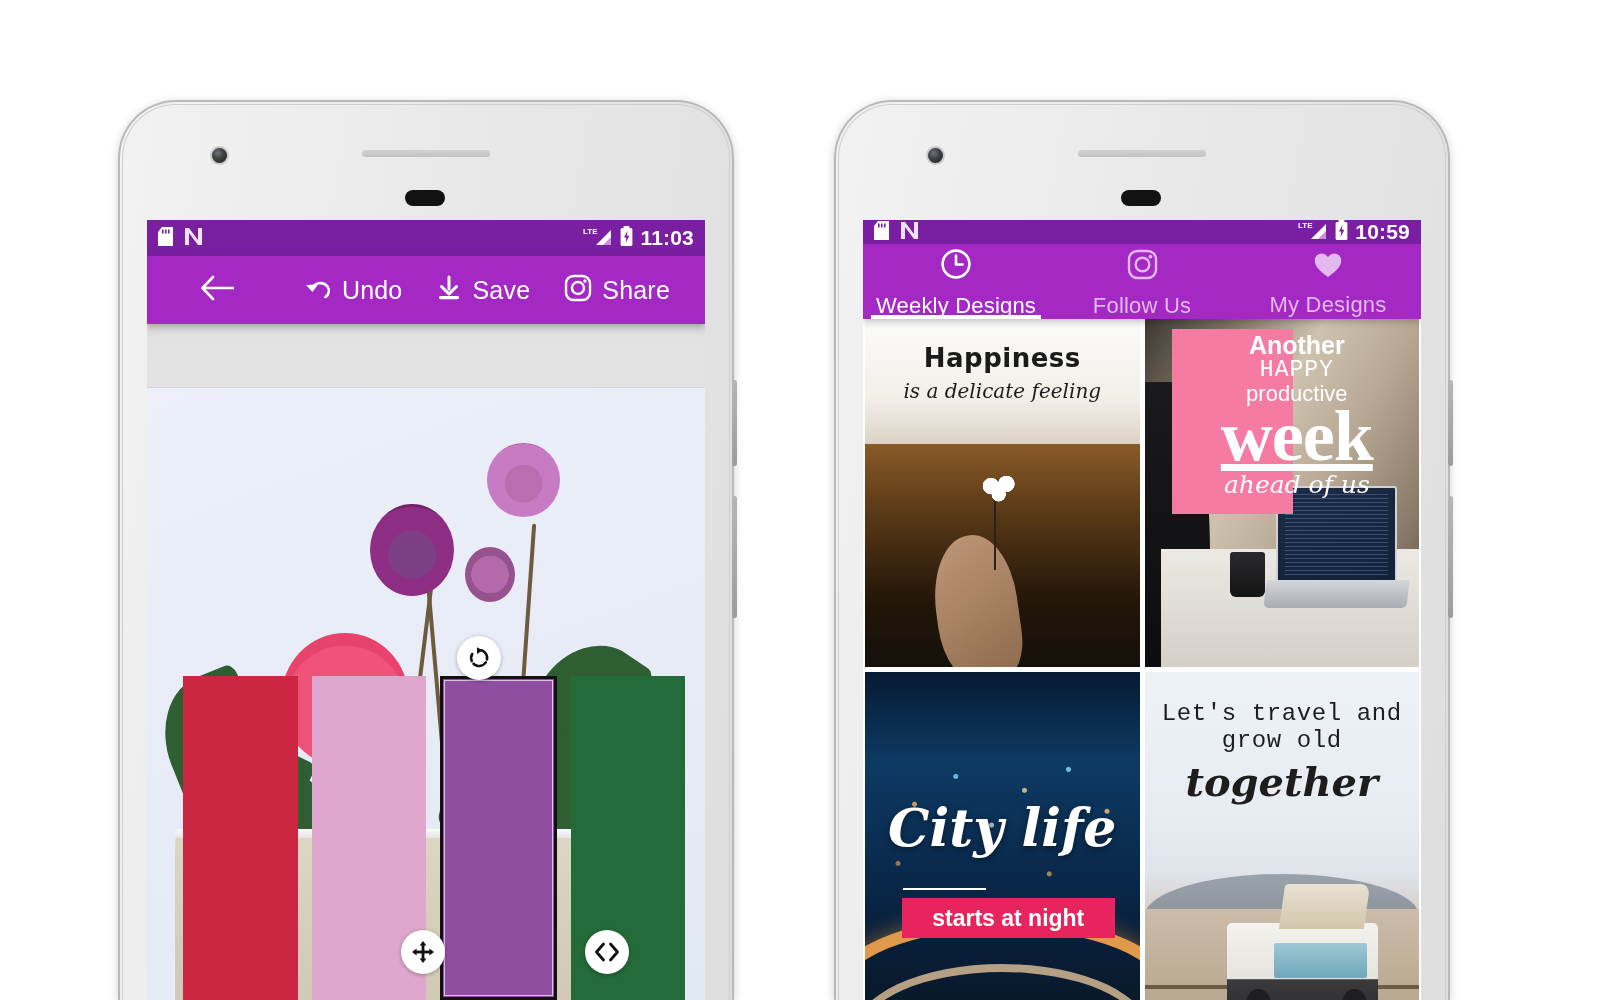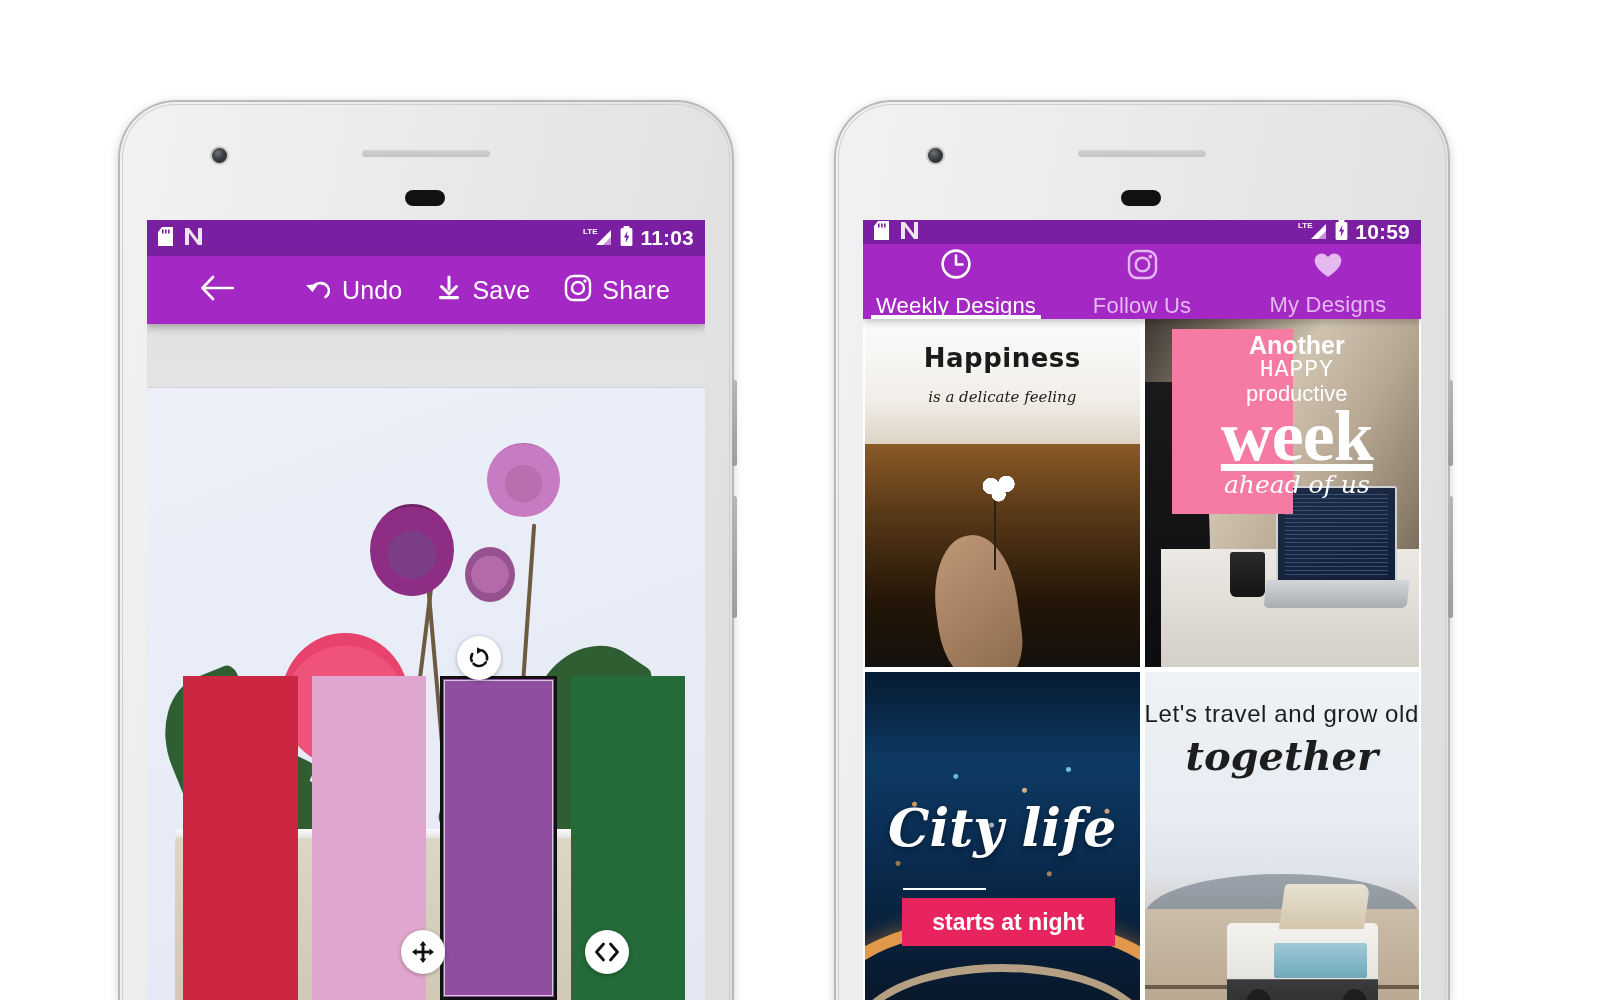--- a/index.html
+++ b/index.html
@@ -130,21 +130,21 @@
   .c1-hand { position:absolute; left:26%; bottom:-4%; width:30%; height:42%;
     background: linear-gradient(150deg,#c09878,#8c6a4c); border-radius: 50% 46% 30% 40%; transform: rotate(-8deg); }
   .c1-stalk { position:absolute; left:47%; bottom:28%; width:2px; height:26%; background:#2a2118; }
   .c1-flower { position:absolute; left:41%; top:44%; width:16%; height:10%;
     background: radial-gradient(circle at 30% 40%, #fff 0 22%, transparent 23%),
                 radial-gradient(circle at 66% 34%, #fff 0 22%, transparent 23%),
                 radial-gradient(circle at 48% 64%, #fff 0 22%, transparent 23%);
   }
   .c1-txt { position:absolute; left:0; right:0; top:7%; text-align:center; color:#1b1b1b; }
   .c1-h { font-family:"DejaVu Sans", sans-serif; font-size:26px; font-weight:600; letter-spacing:.5px; }
-  .c1-s { font-family:"DejaVu Serif", serif; font-style:italic; font-size:15px; margin-top:15px;text-align:center; }
+  .c1-s { font-family:"DejaVu Serif", serif; font-style:italic; font-size:20px; margin-top:6px;text-align:center; }
 
   
   .c2-bg { position:absolute; inset:0;
     background: linear-gradient(120deg,#3c3833 0%,#7b6f60 18%,#cfc3b0 38%,#b7a893 58%,#8a7c6a 80%,#4e463c 100%); }
   .c2-dark { position:absolute; left:0; top:18%; width:24%; bottom:0;
     background: linear-gradient(180deg,#1a1a1c,#0d0d0f); border-radius: 0 60% 0 0; }
   .c2-desk { position:absolute; left:6%; right:0; bottom:0; height:34%;
     background: linear-gradient(180deg,#ece9e4,#d4d0c8); }
   .c2-laptop-s { position:absolute; left:48%; bottom:24%; width:44%; height:28%;
     background: linear-gradient(160deg,#1e2b45,#13203a); border: 2px solid #cfd3d8; border-radius:3px; }
@@ -178,41 +178,41 @@
   }
   .c3-road { position:absolute; left:-14%; right:-14%; bottom:-16%; height:46%;
     border: 13px solid #ffa94d; border-radius: 50%; opacity:.88;
     box-shadow: 0 0 22px #ff9b3a88; }
   .c3-road2 { position:absolute; left:-4%; right:-4%; bottom:-24%; height:40%;
     border: 8px solid #ffd9a8; border-radius: 50%; opacity:.7; }
   .c3-title { position:absolute; left:0; right:0; top:36%; text-align:center; color:#fff;
     font-family:"DejaVu Serif", serif; font-style:italic; font-size:52px; font-weight:700;
     text-shadow: 0 2px 6px rgba(0,0,0,.45); }
   .c3-rule { position:absolute; left:14%; width:30%; top:62%; height:2px; background:#fff; }
-  .c3-band { position:absolute; left:9%; right:9%; top:65%; height:48px; background:#e8245f;
+  .c3-band { position:absolute; left:9%; right:9%; top:65%; height:40px; background:#e8245f;
     color:#fff; font-size:23px; font-weight:700; display:flex; align-items:center; justify-content:center;margin-left:12px; }
 
   
   .c4-sky { position:absolute; inset:0;
     background: linear-gradient(180deg,#eef2f6 0%,#e7ecf2 42%,#dfe4ea 58%,#d5cdc4 70%,#c9bdaf 100%); }
   .c4-hills { position:absolute; left:0; right:0; top:58%; height:12%;
     background: linear-gradient(180deg,#9aa3ac,#8d949c); border-radius: 50% 50% 0 0 / 100% 100% 0 0; }
   .c4-ground2 { position:absolute; left:0; right:0; top:68%; bottom:0;
     background: linear-gradient(180deg,#cbbda9,#b5a48d); }
   .c4-van { position:absolute; left:30%; bottom:2%; width:55%; height:26%;
     background: linear-gradient(180deg,#f3f2ee 0%,#e6e4df 62%,#3b3b3d 63%,#2d2d2f 100%);
     border-radius: 5px; }
   .c4-van-top { position:absolute; left:50%; bottom:26%; width:31%; height:13%;
     background: linear-gradient(180deg,#e8e2d2,#d3c6ad); border-radius: 4px 10px 0 0; transform: skewX(-8deg); }
   .c4-win { position:absolute; left:47%; bottom:12%; width:34%; height:10%;
     background: linear-gradient(180deg,#9fc9d6,#6fa8ba); border-radius:2px; }
   .c4-wheel { position:absolute; bottom:0; width:9%; height:9%; border-radius:50%; background:#1e1e20; }
   .c4-fence { position:absolute; left:0; right:0; bottom:9%; height:4px; background:#6b5a45; }
   .c4-txt { position:absolute; left:0; right:0; top:8%; text-align:center; color:#1d1d1d; }
-  .c4-l1 { font-family:Liberation Sans, sans-serif; font-size:24px; letter-spacing:.6px; }
+  .c4-l1 { font-family:Liberation Mono, monospace; font-size:24px; letter-spacing:.6px; }
   .c4-l2 { font-family:"DejaVu Serif", serif; font-style:italic; font-weight:700; font-size:40px; margin-top:4px; }
 </style>
 </head>
 <body>
 
 <div class="stage">
 
   <div class="phone" style="left:118px; top:100px; width:616px; height:900px;">
     <div class="phone-body"></div>
     <div class="phone-inner-edge"></div>

